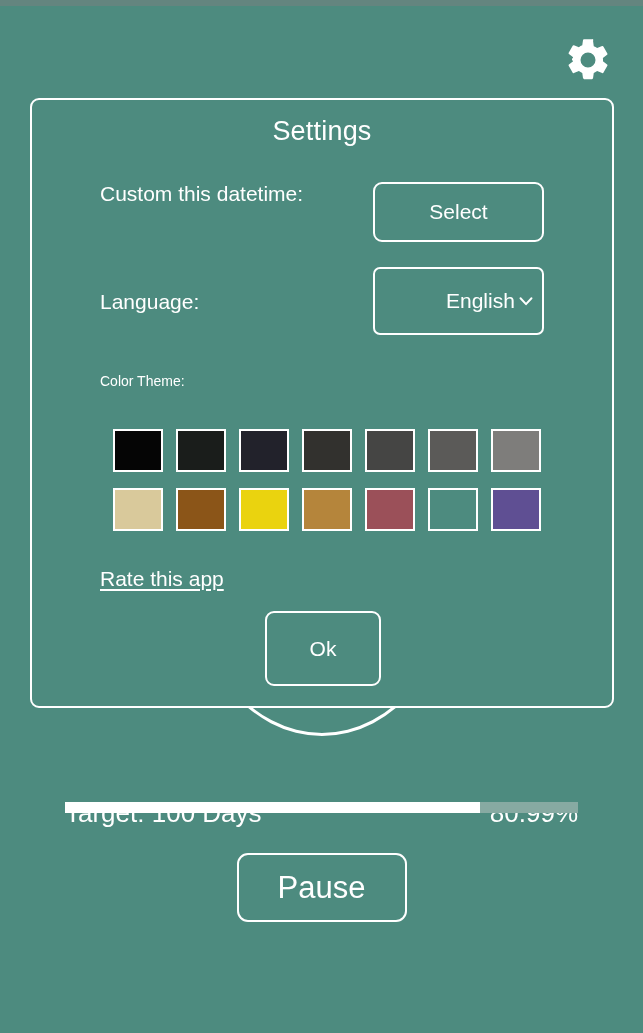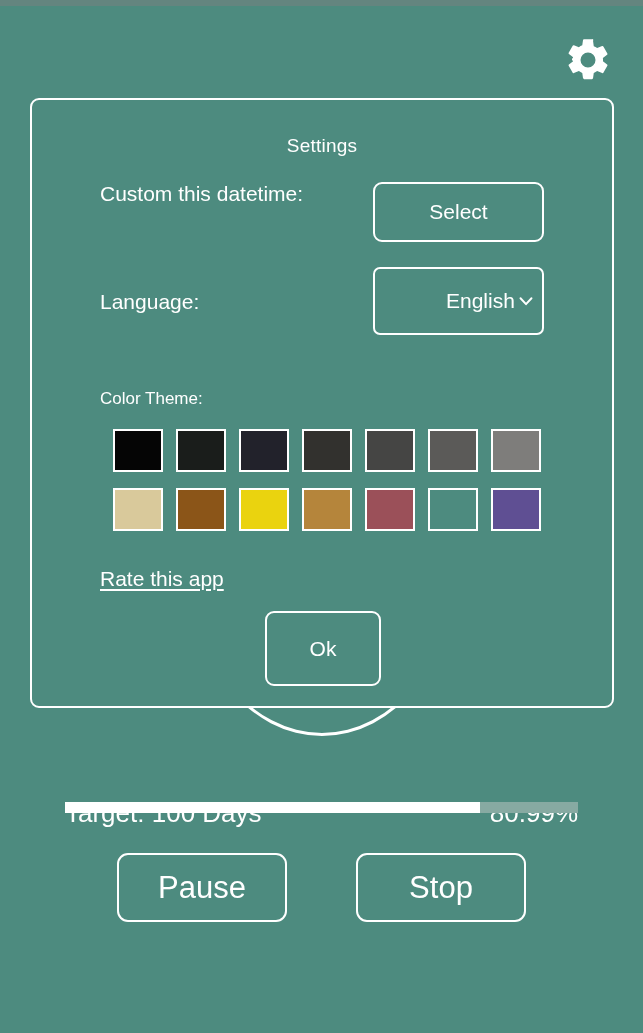--- a/index.html
+++ b/index.html
@@ -54,23 +54,23 @@
     width: 584px; height: 610px;
     border: 2px solid #ffffff;
     border-radius: 9px;
     background: #4d8b7f;
     z-index: 5;
   }
 
   #dialog-title {
     text-align: center;
     color: #ffffff;
-    font-size: 19px;
+    font-size: 27px;
     font-weight: 400;
-    margin-top: 35px;
+    margin-top: 16px;
     letter-spacing: 0.2px;
   }
 
   .setting-row {
     position: absolute;
     display: flex;
     align-items: center;
   }
 
   .row-label {
@@ -120,23 +120,23 @@
     flex: 1 1 auto;
   }
   #chevron-down-icon {
     margin-right: 20px;
     display: flex; align-items: center;
   }
 
   
   #color-theme-label {
     position: absolute;
-    left: 68px; top: 289px;
-    color: #ffffff;
-    font-size: 17px;
+    left: 68px; top: 273px;
+    color: #ffffff;
+    font-size: 14px;
   }
 
   #swatch-grid {
     position: absolute;
     left: 74px;
     top: 325px;
     width: 470px;
     display: flex;
     flex-direction: column;
     gap: 8px;
@@ -330,14 +330,13 @@
   <span id="target-label">Target: 100 Days</span>
   <span id="target-percent">80.99%</span>
 </div>
 
 <div id="progress-track">
   <div id="progress-fill" style="width: 80.99%;"></div>
 </div>
 
 <div id="action-buttons">
   <button class="action-button">Pause</button>
-  <button class="action-button">Stop</button>
 </div>
 
 </body></html>

